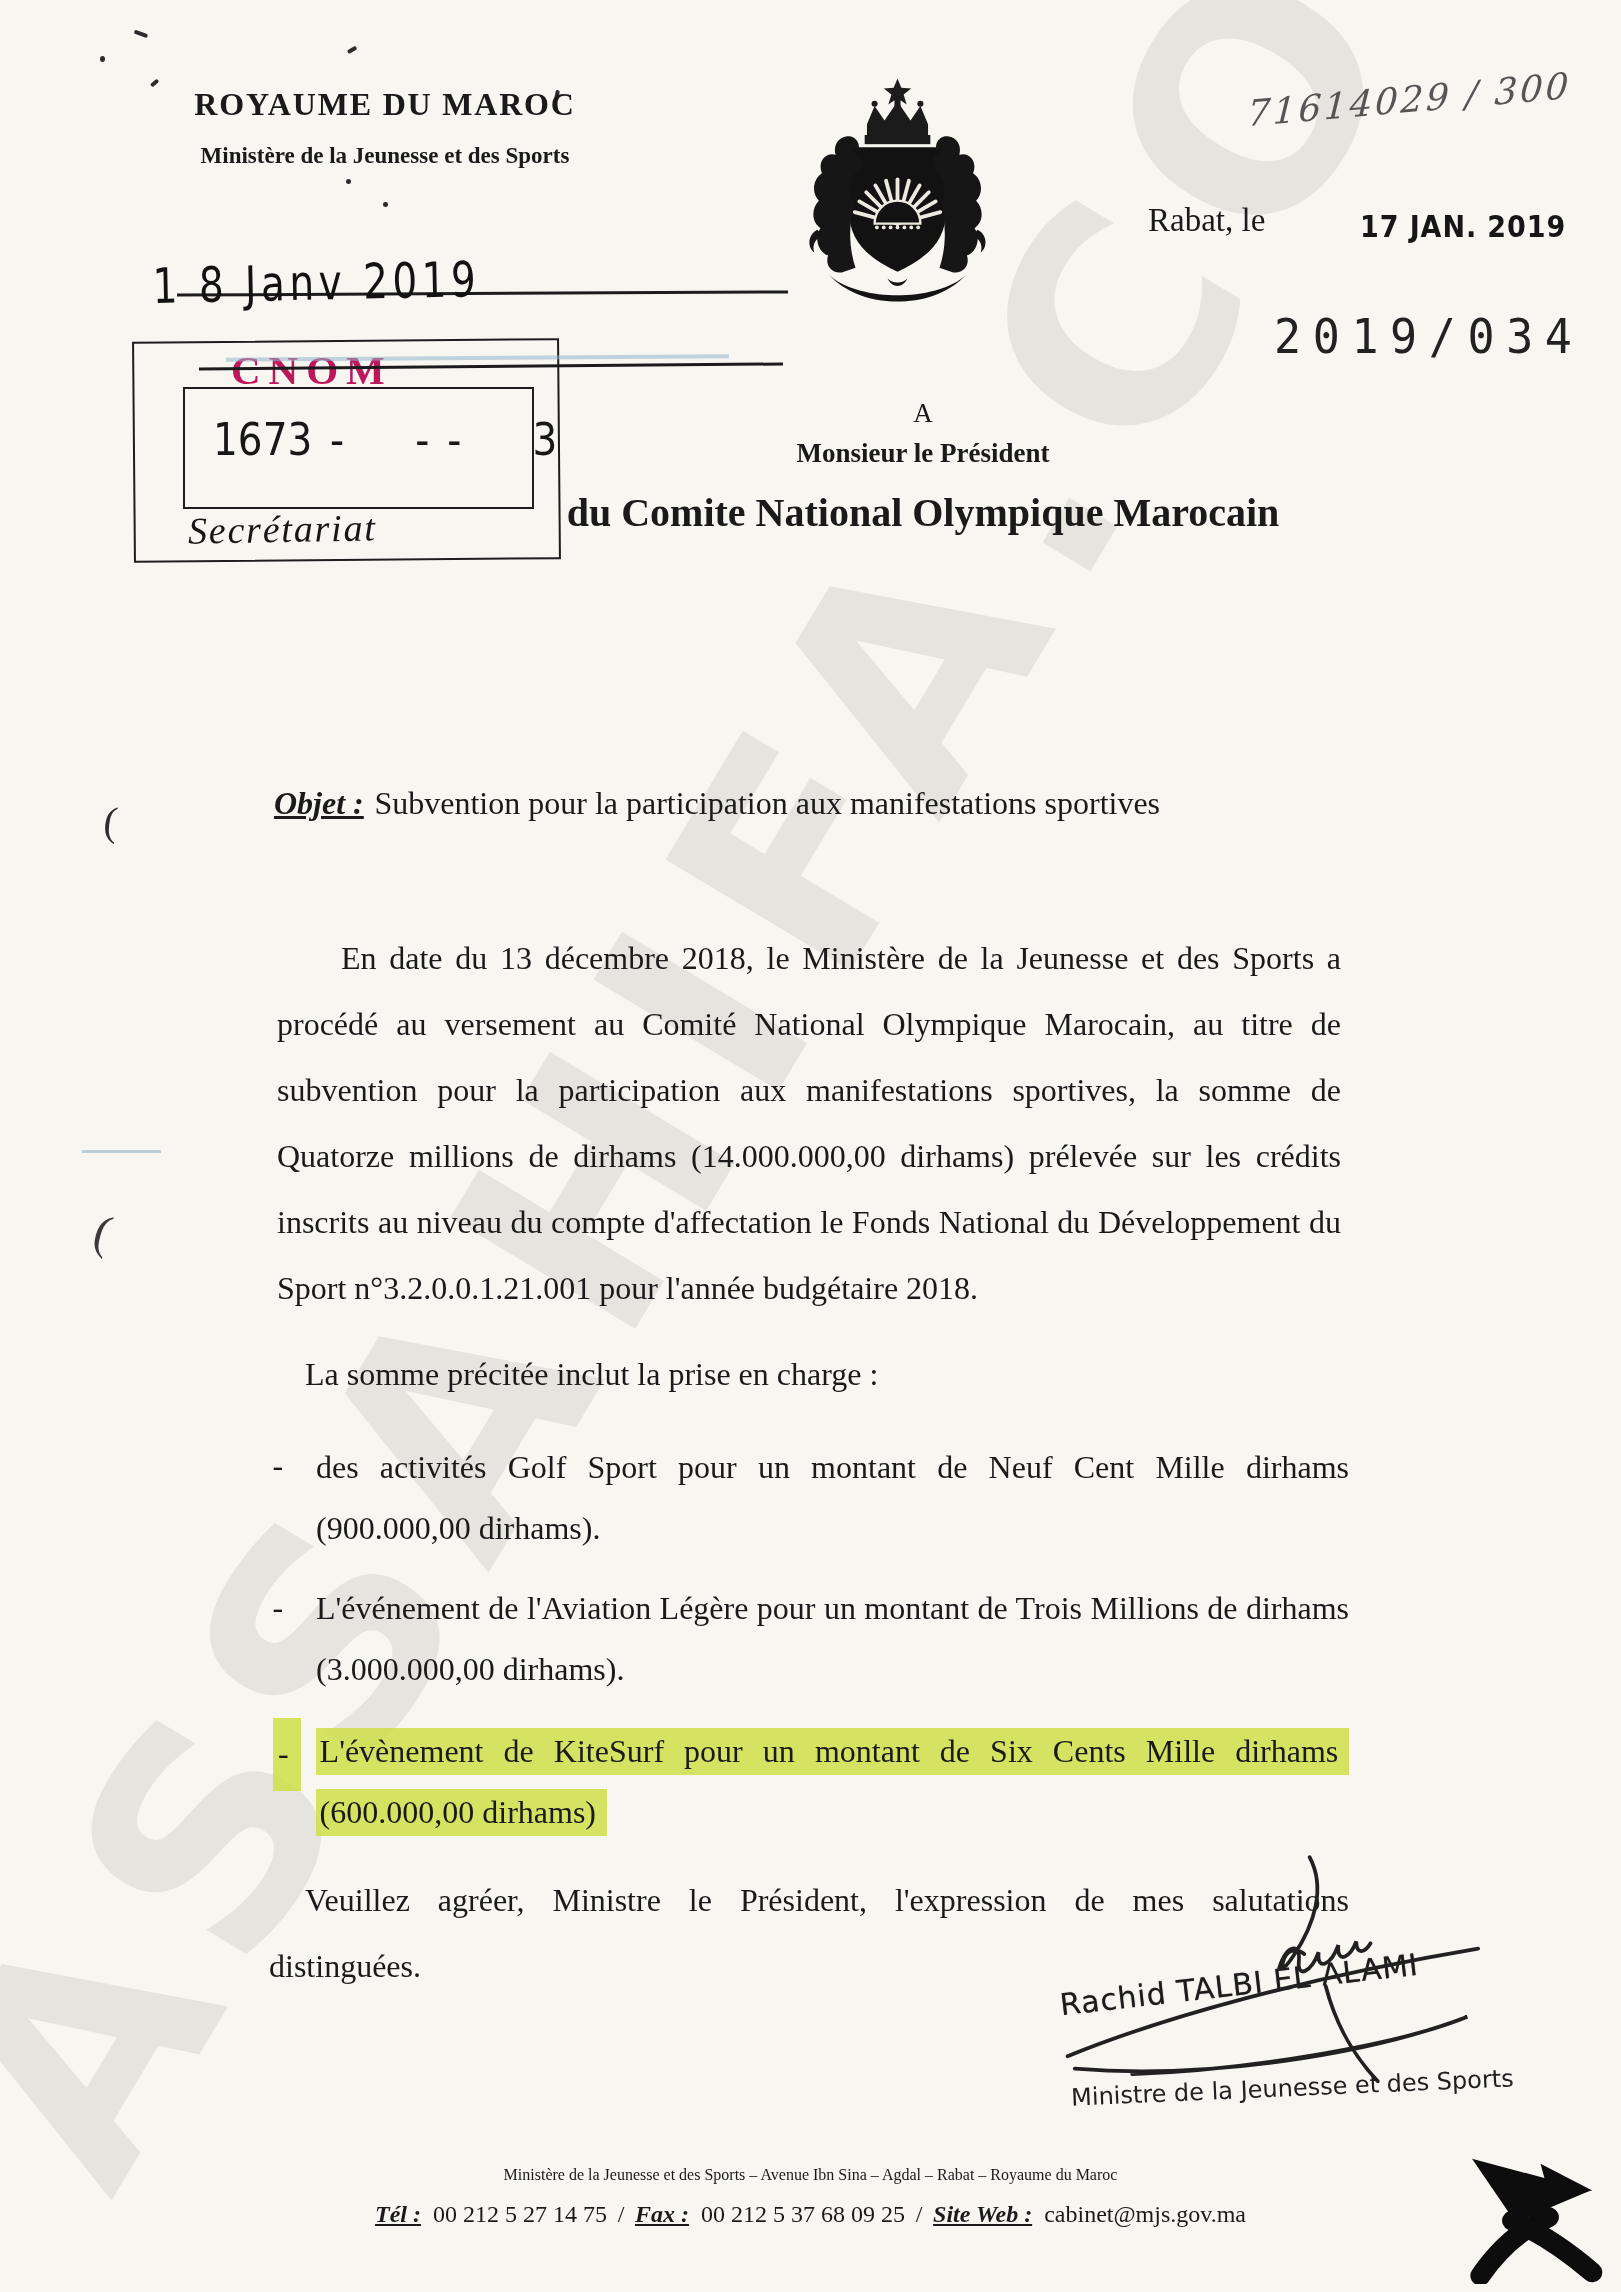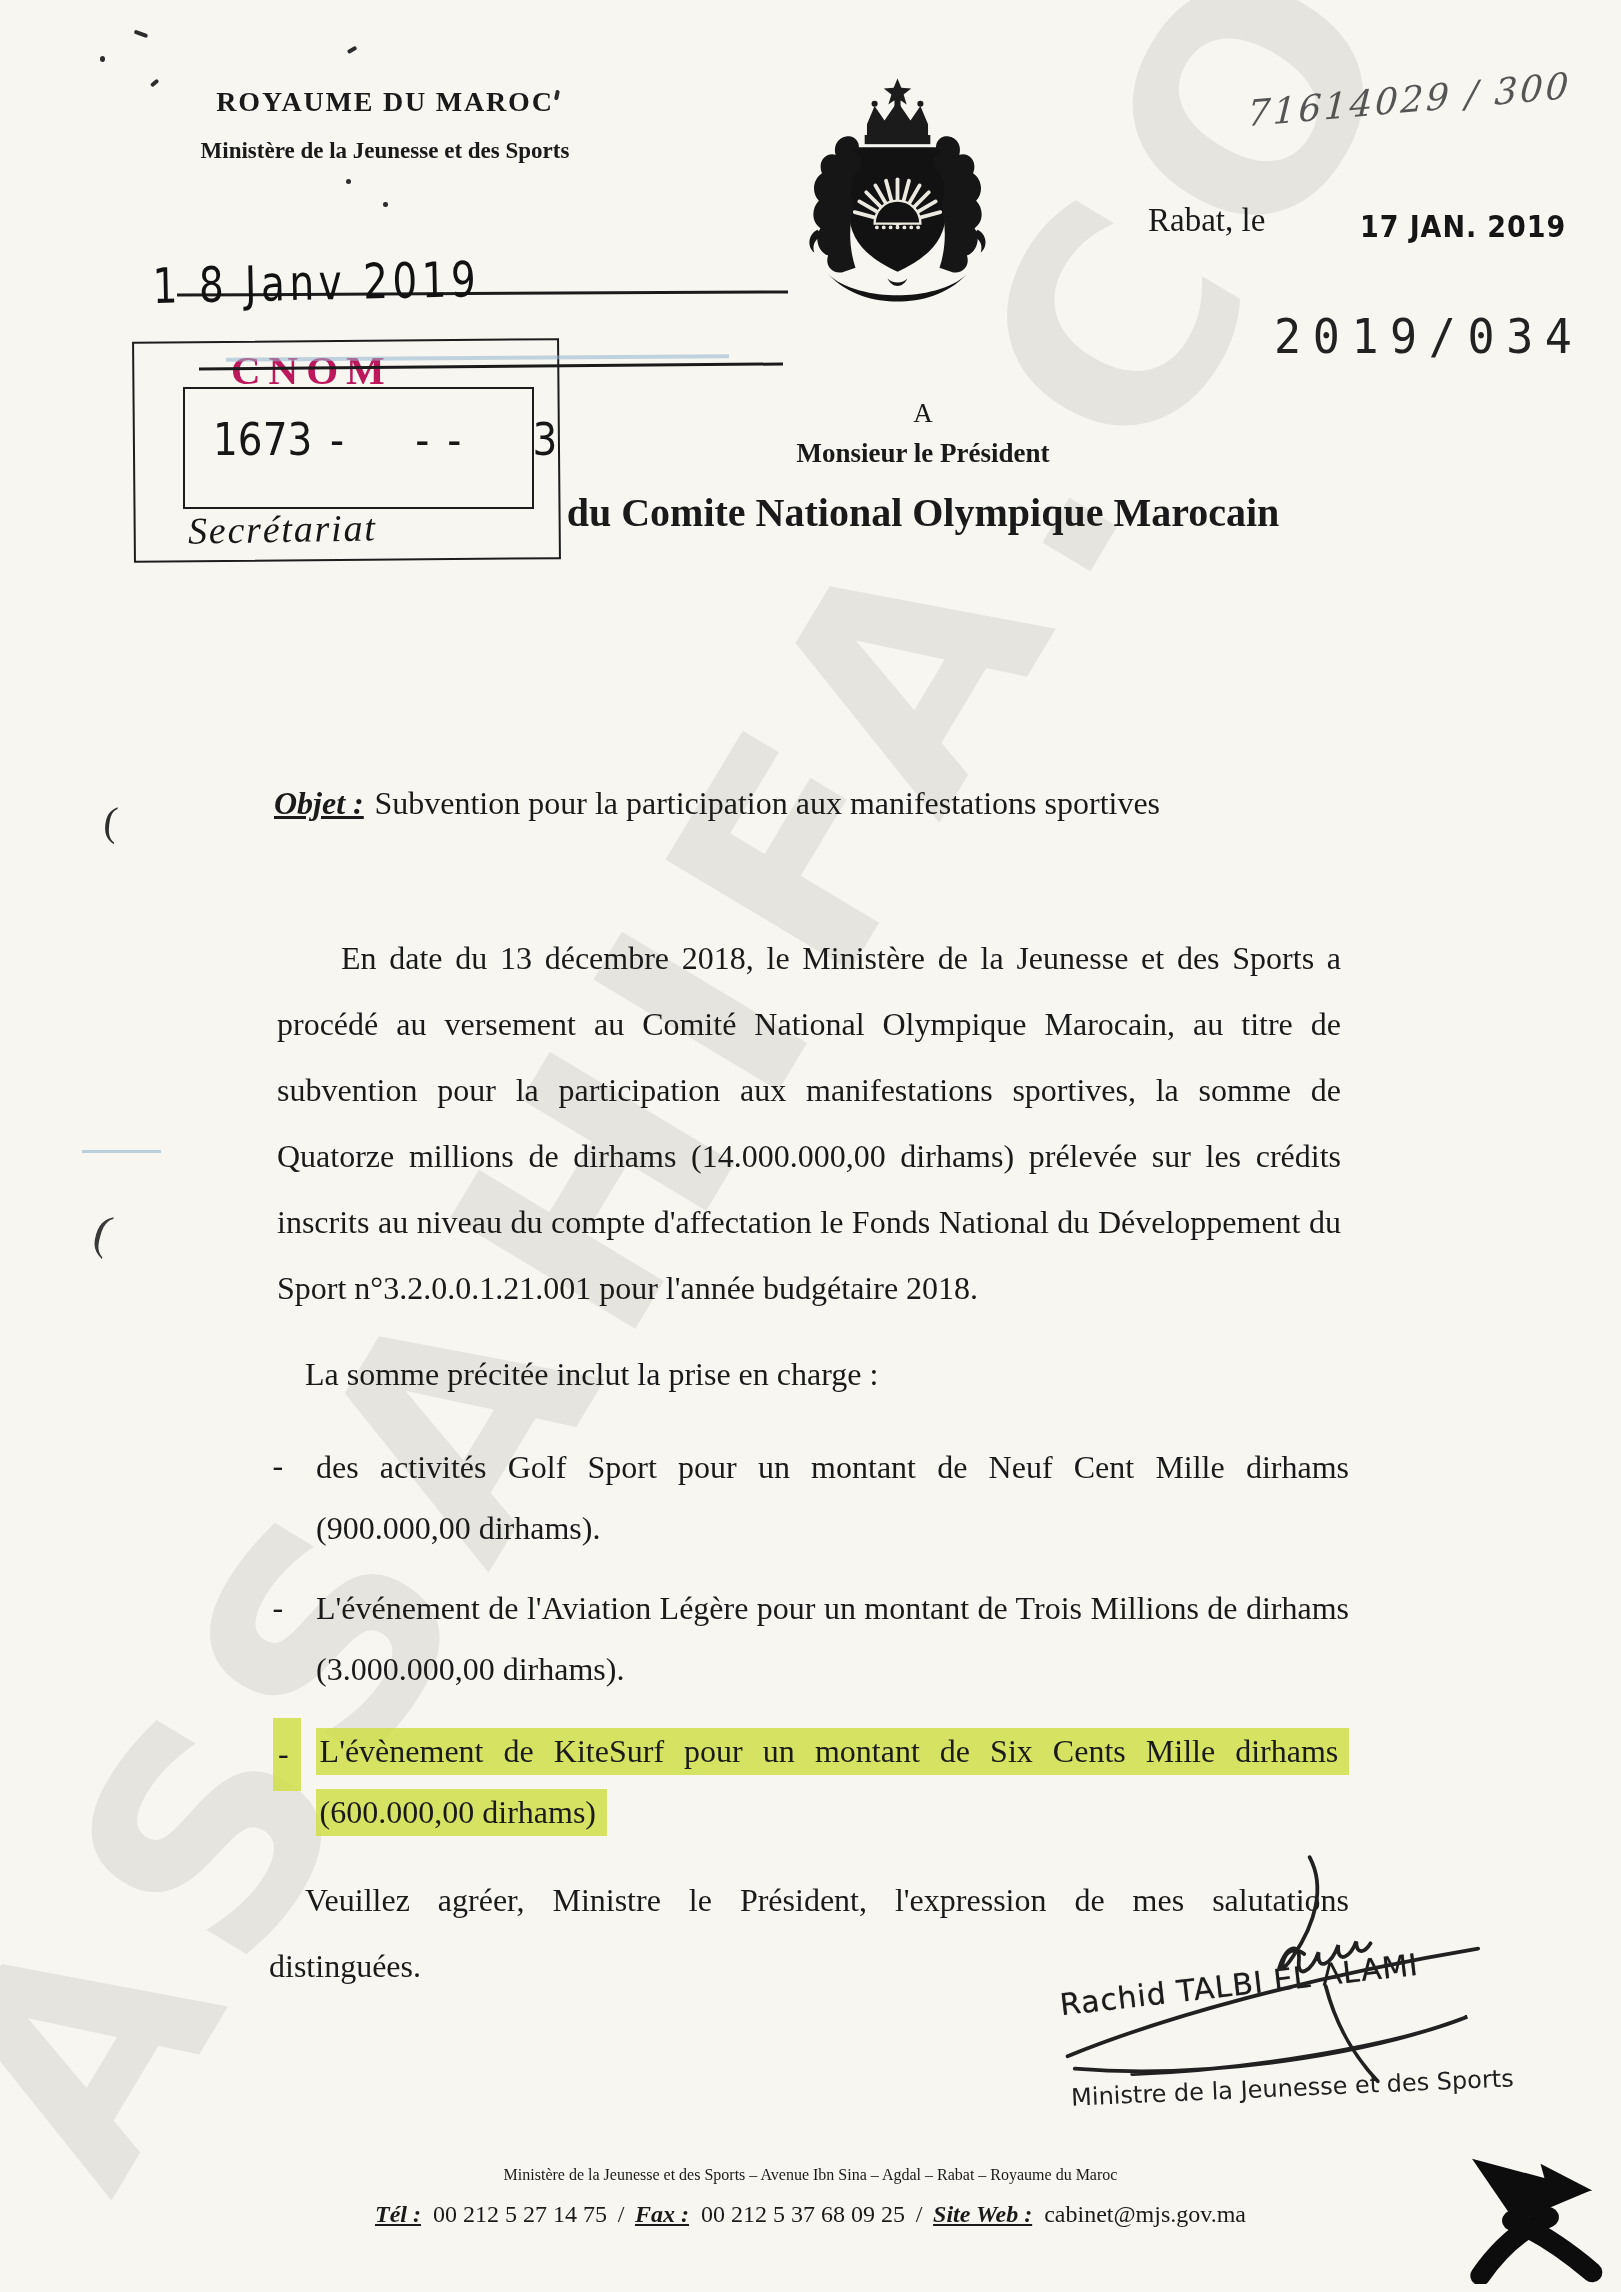--- a/index.html
+++ b/index.html
@@ -13,21 +13,21 @@
   .wm{
     position:absolute; left:-125px; top:2060px;
     font-family:"DejaVu Sans", sans-serif; font-weight:bold;
     font-size:296px; letter-spacing:30px; white-space:nowrap;
     color:rgba(142,140,130,0.17);
     transform:rotate(-59deg); transform-origin:0 0;
     user-select:none;
   }
   
   .letterhead{left:143px; top:86px; width:484px; text-align:center;}
-  .kingdom{font-size:28px; font-weight:bold; letter-spacing:1.8px;}
+  .kingdom{font-size:32px; font-weight:bold; letter-spacing:1.8px;}
   .ministry{font-size:23px; font-weight:bold; margin-top:19.7px;}
   .rule1{left:177px; top:292px; width:611px; height:2.7px; background:#1c1c1c; transform:rotate(-0.3deg);}
   
   .stamp-date{
     left:152px; top:258px; font-family:"DejaVu Sans", sans-serif;
     font-size:39px; letter-spacing:4.5px; white-space:pre; color:#121212;
     transform:rotate(-1.2deg) scaleY(1.25); transform-origin:0 0;
   }
   .cnom-box{left:133px; top:340px; width:423px; height:217px; border:2.7px solid #1d1d1d; transform:rotate(-0.5deg);}
   .cnom-text{left:231px; top:346px; font-size:41px; font-weight:bold; letter-spacing:8px; color:#be185d;}

